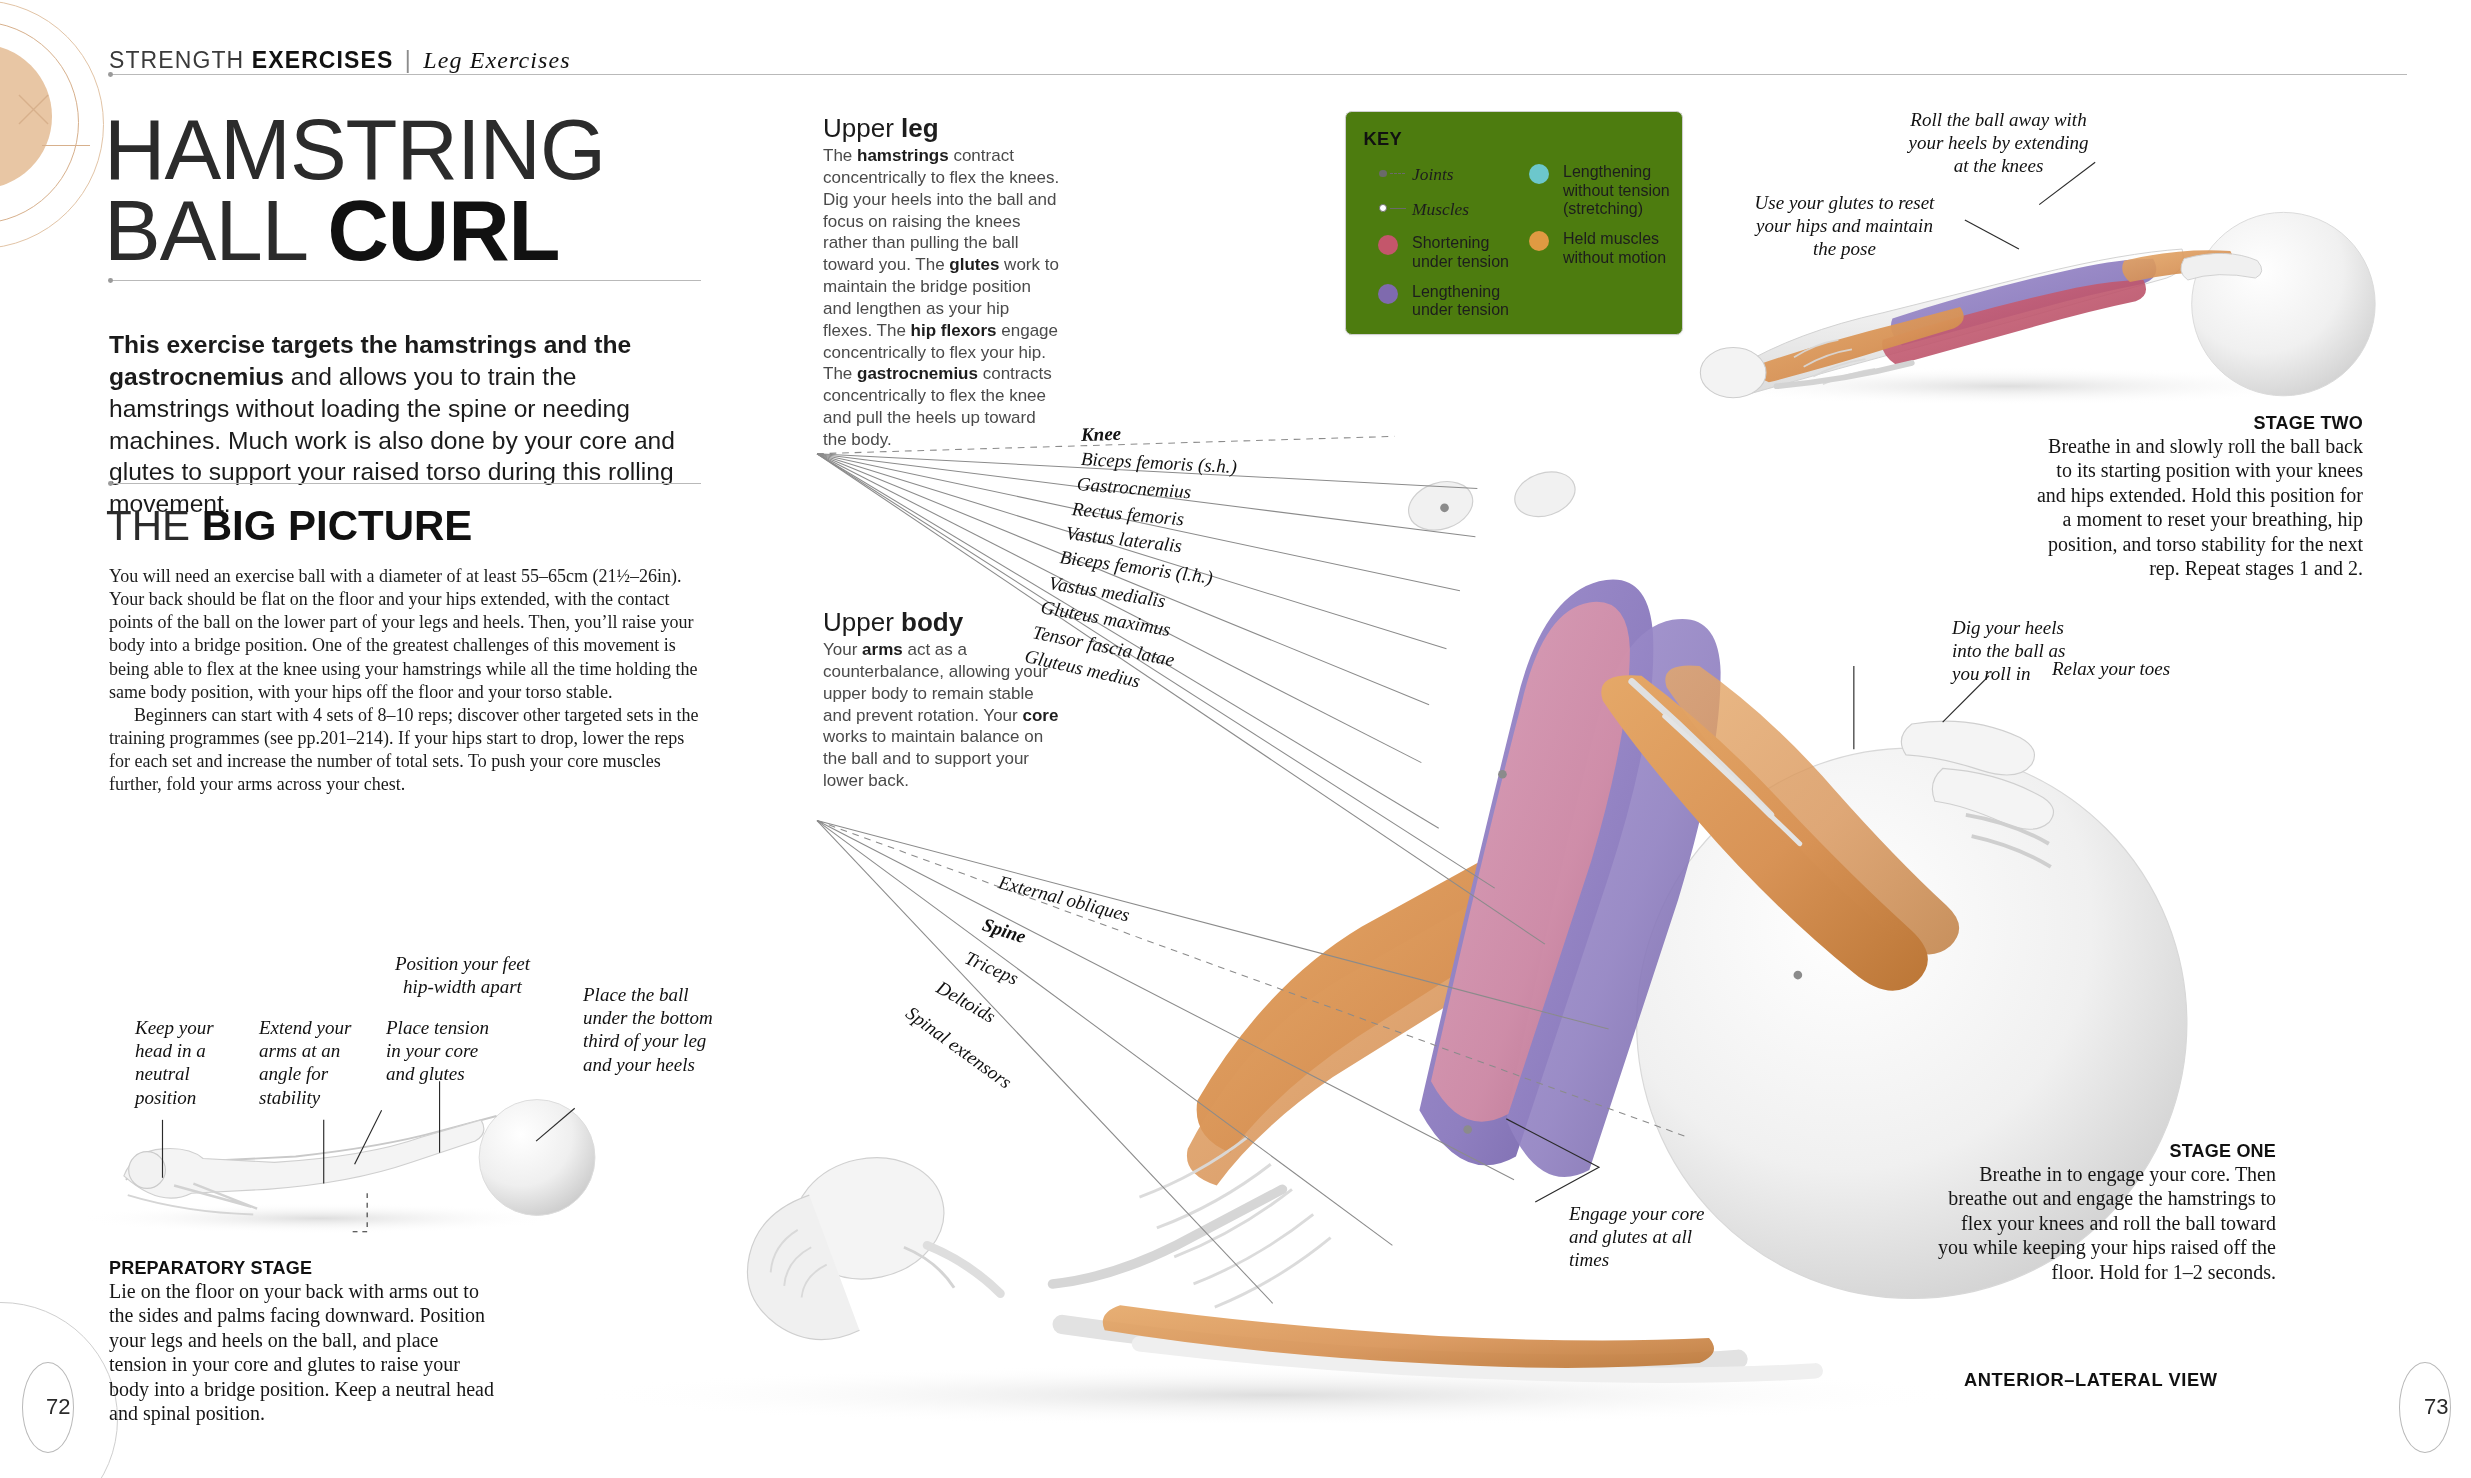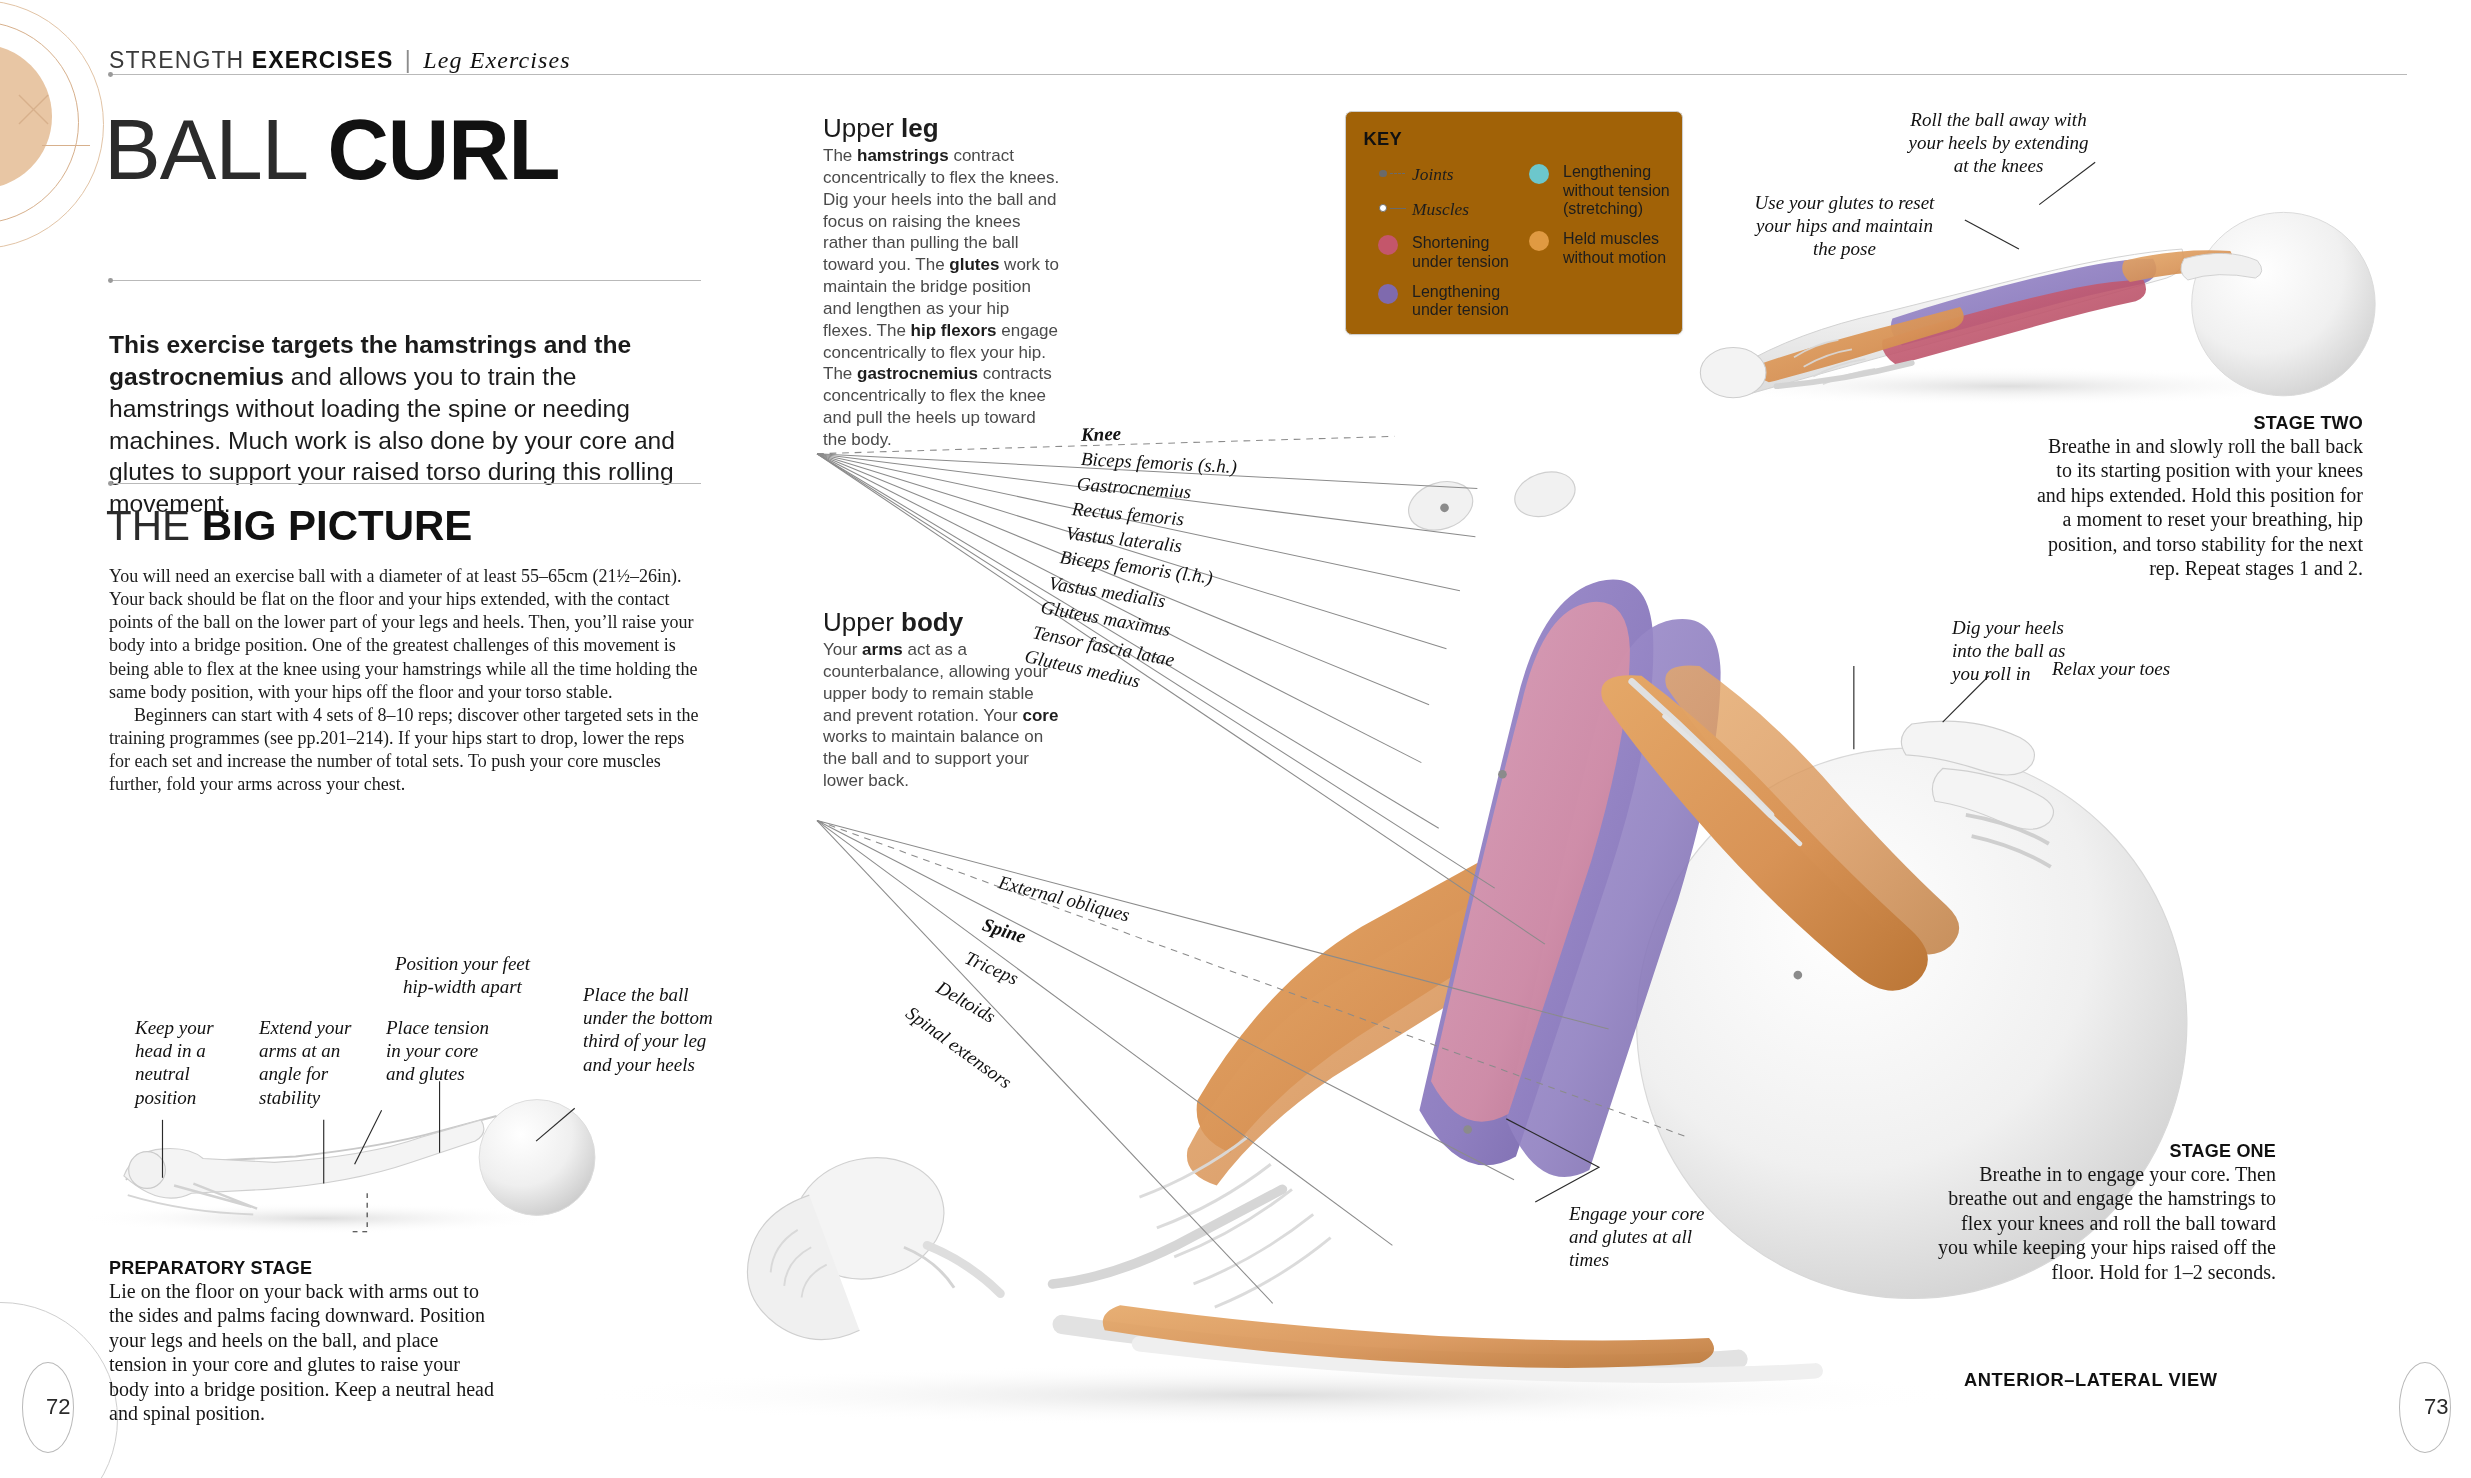--- a/index.html
+++ b/index.html
@@ -199,21 +199,21 @@
   .callout-block .ttl b { font-weight: 700; }
   .callout-block b { font-weight: 700; color: #1d1d1d; }
   #upper-leg  { left: 823px; top: 114px; }
   #upper-body { left: 823px; top: 608px; }
 
   
   #key-box {
     position: absolute;
     left: 1345px; top: 111px;
     width: 336px; height: 222px;
-    background: #a16207;
+    background: #4d7c0f;
     border: 1px solid #cfcfcf;
     border-radius: 6.8px;
     box-shadow: 0 1px 2.9px rgba(0,0,0,.05);
   }
   #key-title {
     position: absolute;
     left: 17.4px; top: 16.4px;
     font-weight: 700;
     font-size: 18.3px;
     letter-spacing: 0.3px;
@@ -344,20 +344,21 @@
 
   <div id="kicker">
     <span class="light">STRENGTH</span>
     <span class="bold">EXERCISES</span>
     <span class="bar">|</span>
     <span class="ital">Leg Exercises</span>
   </div>
   <div class="rule" id="rule-top"></div>
 
   <h1 id="title">
+    <span class="l1 thin">HAMSTRING</span>
     <span class="l2">
       <span class="thin">BALL </span><span class="heavy">CURL</span>
     </span>
   </h1>
   <div class="rule" id="rule-title"></div>
 
   <p id="intro">
     <b>This exercise targets the hamstrings and the gastrocnemius</b><span> and allows you to train the hamstrings without loading the spine or needing machines. Much work is also done by your core and glutes to support your raised torso during this rolling movement.</span>
   </p>
   <div class="rule" id="rule-intro"></div>

